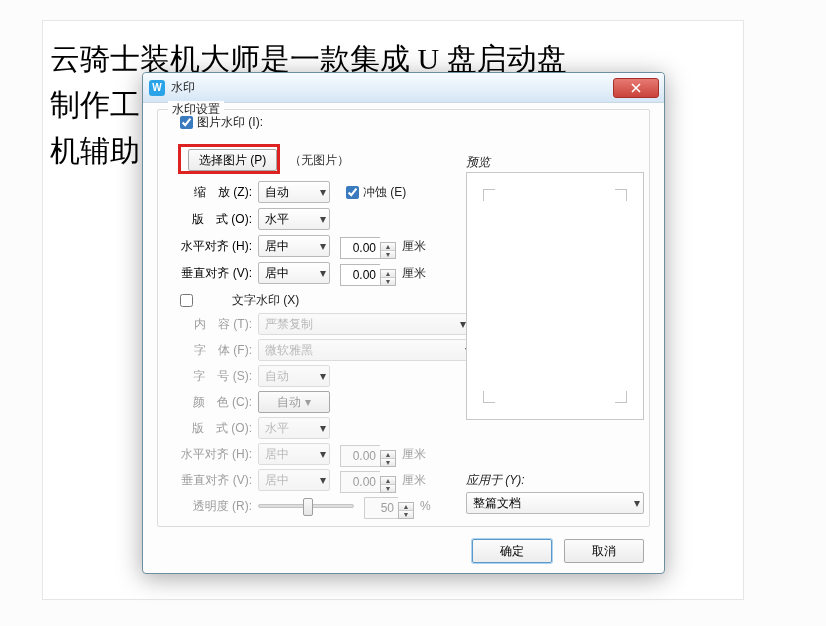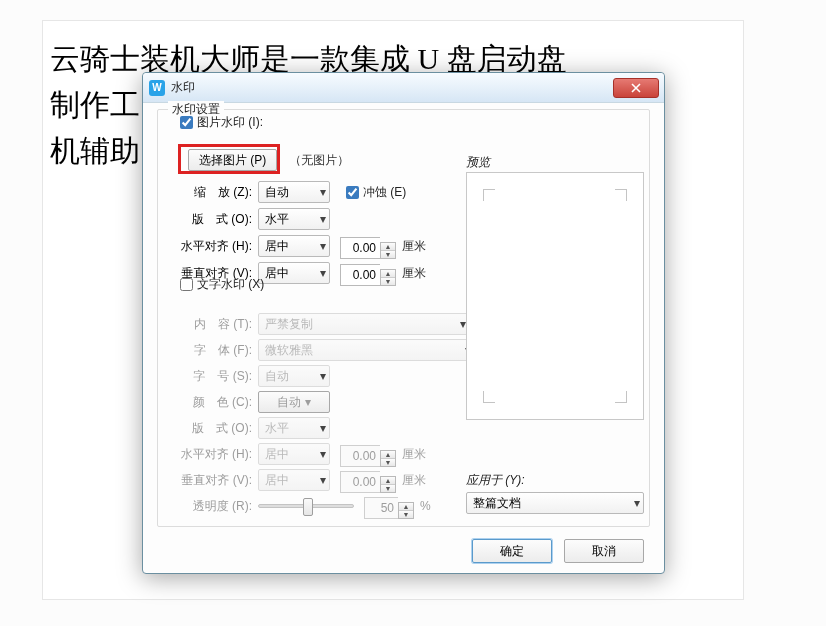--- a/index.html
+++ b/index.html
@@ -348,21 +348,21 @@
         <span class="spin">
           <input value="0.00" style="">
           <span class="spin-btns">
               <div>▲</div>
               <div>▼</div>
             </span>
         </span>
         <span class="unit">厘米</span>
       </div>
 
-      <div class="row" style="top:162px;">
+      <div class="row" style="top:178px;gap:35px;">
         <input type="checkbox" class="chk" style="">
         <span>文字水印 (X)</span>
       </div>
 
       <div class="row" style="top:202px;">
         <span class="row-label disabled">内　容 (T):</span>
         <span class="combo-wrap">
           <select class="combo disabled" disabled="" style="width:212px">
             <option>严禁复制</option>
           </select>

